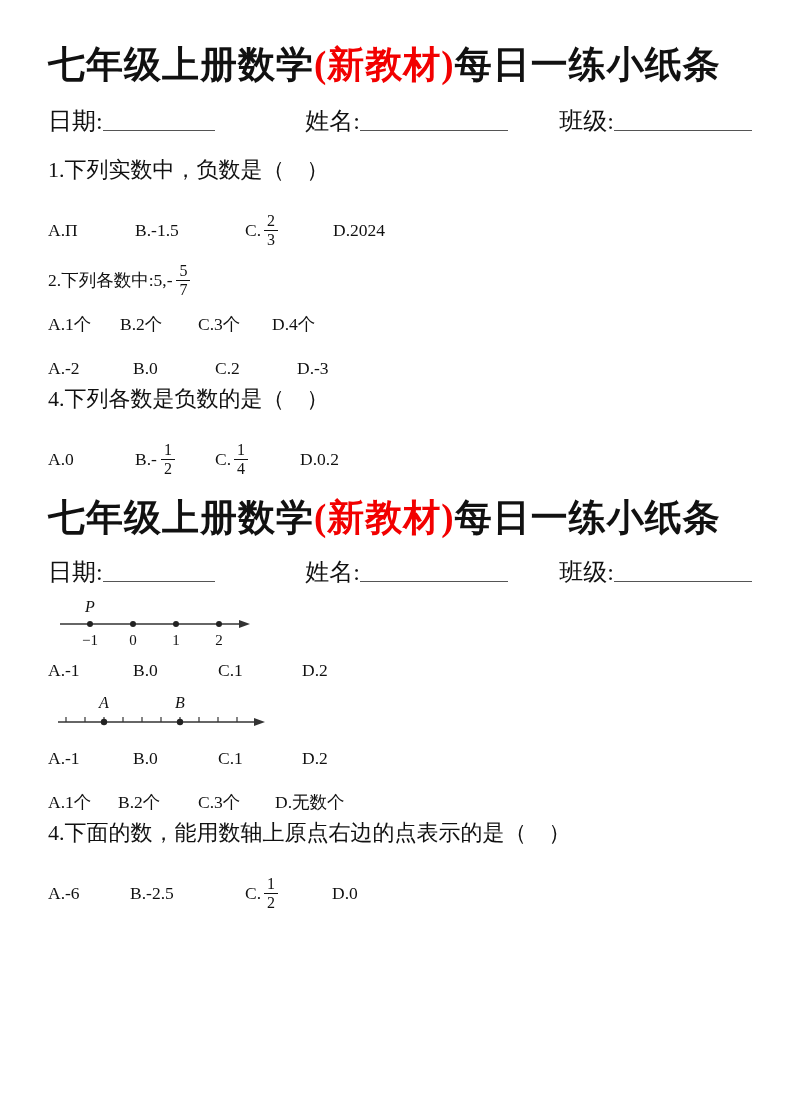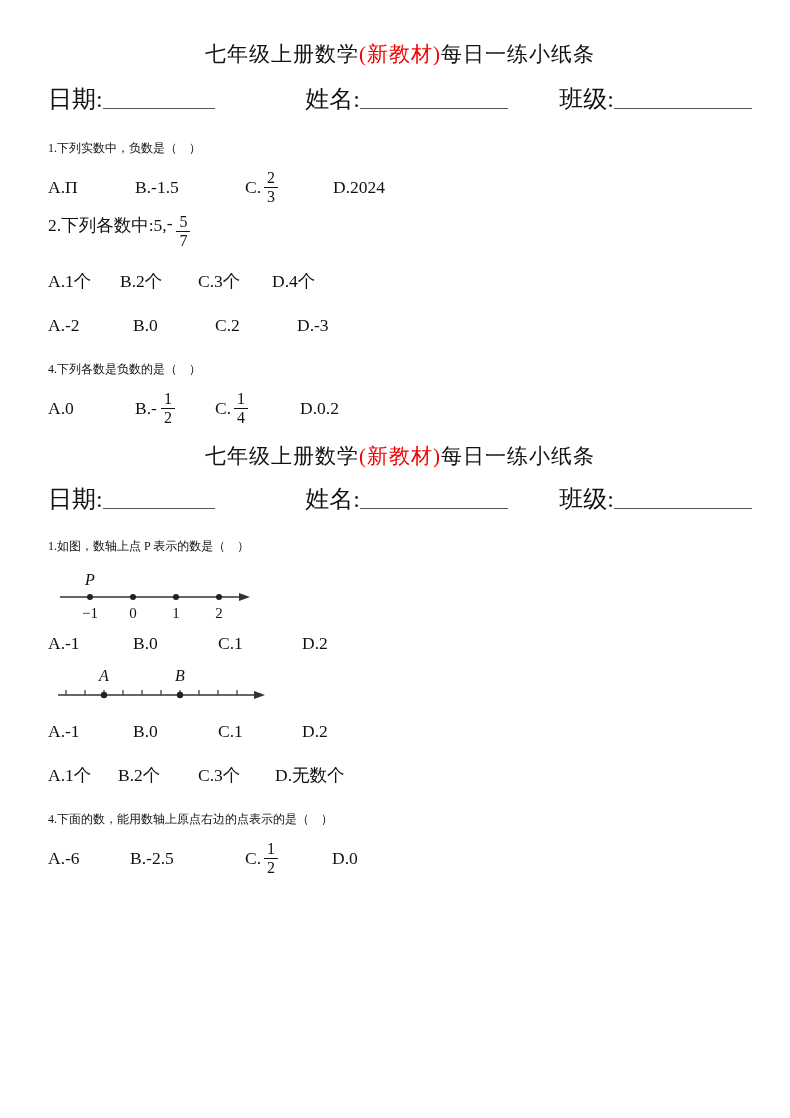--- a/index.html
+++ b/index.html
@@ -1,45 +1,45 @@
 <!DOCTYPE html>
 <html><head>
 <meta charset="utf-8">
 <style>
   * { margin:0; padding:0; box-sizing:border-box; }
   html,body { width:790px; height:1118px; background:#ffffff; overflow:hidden; }
   body { font-family:"Liberation Serif","DejaVu Serif",serif; color:#111; }
   .page { width:790px; height:1118px; padding:40px 38px 0 48px; }
 
-  .title { font-size:21px; font-weight:400; text-align:center; letter-spacing:1px; white-space:nowrap; }
+  .title { font-size:37px; font-weight:700; text-align:left; letter-spacing:1px; white-space:nowrap; }
   .title .hl { color:#f20000; }
 
   .fields { display:flex; margin-top:15px; font-size:24px; }
   .fg { white-space:nowrap; }
   .fg1 { width:217px; }
   .fg2 { width:255px;margin-left:41px; }
   .blank { display:inline-block; border-bottom:1.3px solid #555; height:15px; vertical-align:-2px; }
   .b1 { width:112px; } .b2 { width:148px; } .b3 { width:138px; }
 
-  .q { font-size:12px; margin-top:18px; line-height:30px; }
-  .q-inlinefrac { display:flex; height:48px; margin-top:2px; font-size:17.5px; }
+  .q { font-size:22px; margin-top:18px; line-height:30px; }
+  .q-inlinefrac { display:flex; align-items:center; height:48px; margin-top:2px; font-size:17.5px; }
 
   .opts { display:flex; align-items:center; font-size:17.5px; margin-top:14px; height:24px; }
-  .opts.tall { height:48px; margin-top:0; }
+  .opts.tall { height:48px; margin-top:21px; }
   .opt { display:inline-flex; align-items:center; white-space:nowrap; }
 
   .frac { display:inline-block; text-align:center; vertical-align:middle; line-height:1.12; font-size:16px; margin:0 3px; }
   .frac .fn { display:block; border-bottom:1.2px solid #111; padding:0 3px; }
   .frac .fd { display:block; }
   .neg { margin-right:1px; }
 
   .fig { margin:10px 0 2px 8px; }
   svg text { font-family:"Liberation Serif","DejaVu Serif",serif; }
   .pt-label { font-style:italic; font-size:16px; }
-  .tick-label { font-size:15px; } .mt16{margin-top:16px;} .mt20{margin-top:20px;} .mt22{margin-top:17px;}
+  .tick-label { font-size:15px; } .mt16{margin-top:16px;} .mt20{margin-top:20px;} .mt22{margin-top:4px;}
   .sec2-title{margin-top:10px;}
 </style>
 </head>
 <body>
 
 <div class="page">
 
   <div>
     <div class="title"><span>七年级上册数学</span><span class="hl">(新教材)</span><span>每日一练小纸条</span></div>
 
@@ -109,21 +109,20 @@
 
   <div>
     <div class="title sec2-title"><span>七年级上册数学</span><span class="hl">(新教材)</span><span>每日一练小纸条</span></div>
 
     <div class="fields" style="margin-top:13px">
       <div class="fg fg1"><span>日期:</span><span class="blank b1"></span></div>
       <div class="fg fg2"><span>姓名:</span><span class="blank b2"></span></div>
       <div class="fg"><span>班级:</span><span class="blank b3"></span></div>
     </div>
 
-    <div class="q mt16">1.如图，数轴上点 P 表示的数是（　）</div>
     <div class="fig">
       <svg width="200" height="54" viewBox="0 0 200 54">
         <line x1="4" y1="26" x2="184" y2="26" stroke="#333" stroke-width="1.5"></line>
         <polygon points="194,26 183,22 183,30" fill="#333"></polygon>
         <circle cx="34" cy="26" r="3" fill="#222"></circle>
         <circle cx="77" cy="26" r="3" fill="#222"></circle>
         <circle cx="120" cy="26" r="3" fill="#222"></circle>
         <circle cx="163" cy="26" r="3" fill="#222"></circle>
         <text x="34" y="14" text-anchor="middle" class="pt-label" fill="#111">P</text>
         <text x="34" y="47" text-anchor="middle" class="tick-label" fill="#111">−1</text>

